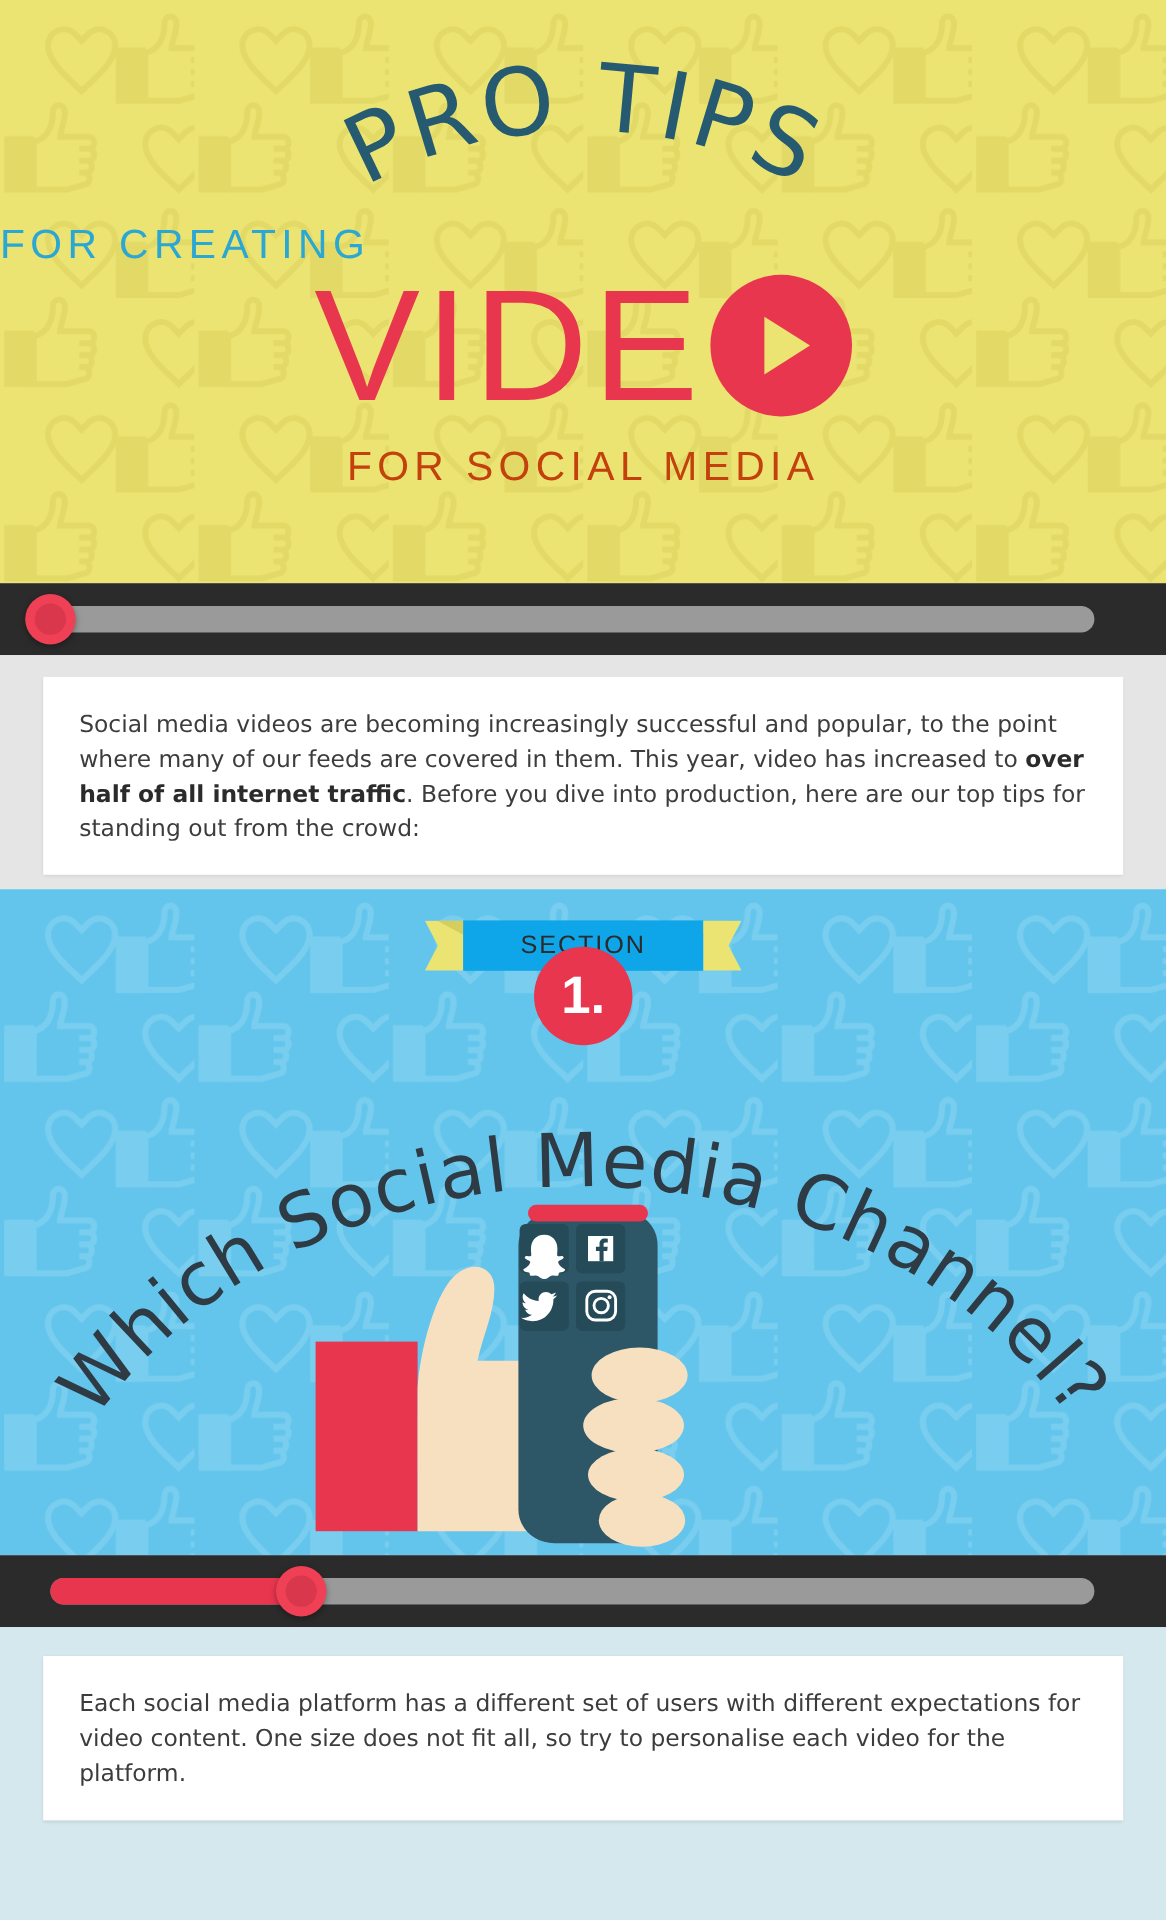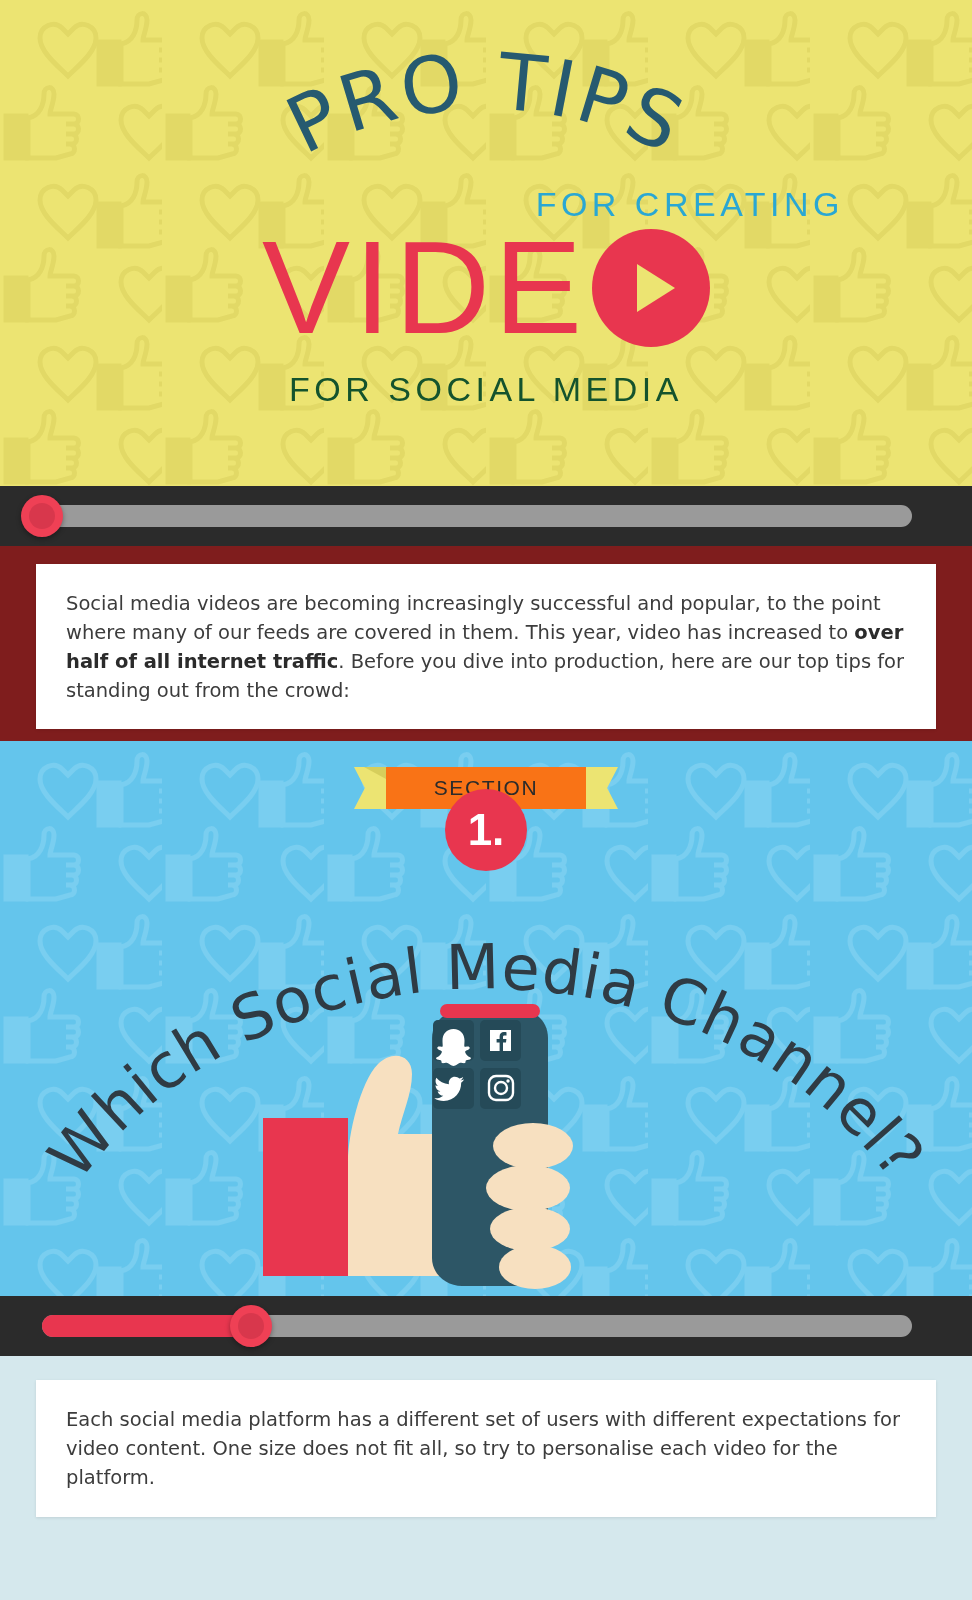--- a/index.html
+++ b/index.html
@@ -21,21 +21,21 @@
   #hero .hero-inner{ position:relative; width:100%; height:100%; }
 
   .arc-title{ position:absolute; left:0; top:14px; width:972px; height:210px; }
   .arc-title text{
     font-family:"DejaVu Sans", sans-serif;
     font-size:78px; letter-spacing:3px; fill:#265a70;
     font-weight:400;
   }
 
   .sub-creating{
-    position:absolute; top:185px; left:0; width:844px; text-align:right;
+    position:absolute; top:185px; left:0; width:844px; text-align:left;
     font-size:34px; letter-spacing:4.5px; color:#2aa7d3; font-weight:400;
     font-family:"Liberation Sans", sans-serif;
   }
   .video-word{
     position:absolute; top:222px; left:0; width:972px;
     text-align:center; line-height:1;
     display:flex; align-items:center; justify-content:center; gap:2px;
   }
   .video-word .letters{
     font-size:132px; font-weight:normal; letter-spacing:4px;
@@ -48,21 +48,21 @@
   }
   .play-o::after{
     content:""; position:absolute; top:50%; left:54%;
     transform:translate(-50%,-50%);
     border-left:38px solid #ece472;
     border-top:24px solid transparent;
     border-bottom:24px solid transparent;
   }
   .sub-social{
     position:absolute; top:370px; left:0; width:972px; text-align:center;
-    font-size:34px; letter-spacing:4.5px; color:#14532d;
+    font-size:34px; letter-spacing:4.5px; color:#c2410c;
     font-family:"Liberation Sans", sans-serif;
   }
 
   
   .progbar{
     position:relative; width:100%; height:60px; background:#2b2b2b;
     display:flex; align-items:center;
   }
   .progbar .track{
     position:absolute; left:42px; right:60px; height:22px;
@@ -77,37 +77,37 @@
     background:#ef4055; top:50%; transform:translate(-50%,-50%);
     box-shadow:0 2px 5px rgba(0,0,0,.35);
     display:flex; align-items:center; justify-content:center;
   }
   .progbar .knob::after{
     content:""; width:26px; height:26px; border-radius:50%;
     background:#d8374c;
   }
 
   
-  #intro{ height:195px; background:#7f1d1d; padding:18px 36px 0 36px; }
+  #intro{ height:195px; background:#e5e5e5; padding:18px 36px 0 36px; }
   .card{
     background:#ffffff; box-shadow:0 1px 3px rgba(0,0,0,.10);
     padding:26px 30px 24px 30px;
   }
   .card p{
     font-family:"DejaVu Sans", sans-serif;
     font-size:19.5px; line-height:1.48; color:#3c3c3c;
   }
   .card p b{ font-weight:bold; color:#2b2b2b; }
 
   
   #channel{ height:555px; background:#64c5ec; }
 
   .ribbon{
     position:absolute; top:26px; left:50%; transform:translateX(-50%);
-    width:200px; height:42px; background:#f97316; z-index:3;
+    width:200px; height:42px; background:#0ea5e9; z-index:3;
     display:flex; align-items:center; justify-content:center;
   }
   .ribbon .lbl{
     font-size:21px; letter-spacing:1.6px; color:#2b2b2b;
     font-family:"Liberation Sans", sans-serif;
   }
   .ribbon::before, .ribbon::after{
     content:""; position:absolute; top:0; width:32px; height:42px;
     background:#ece472;
   }

